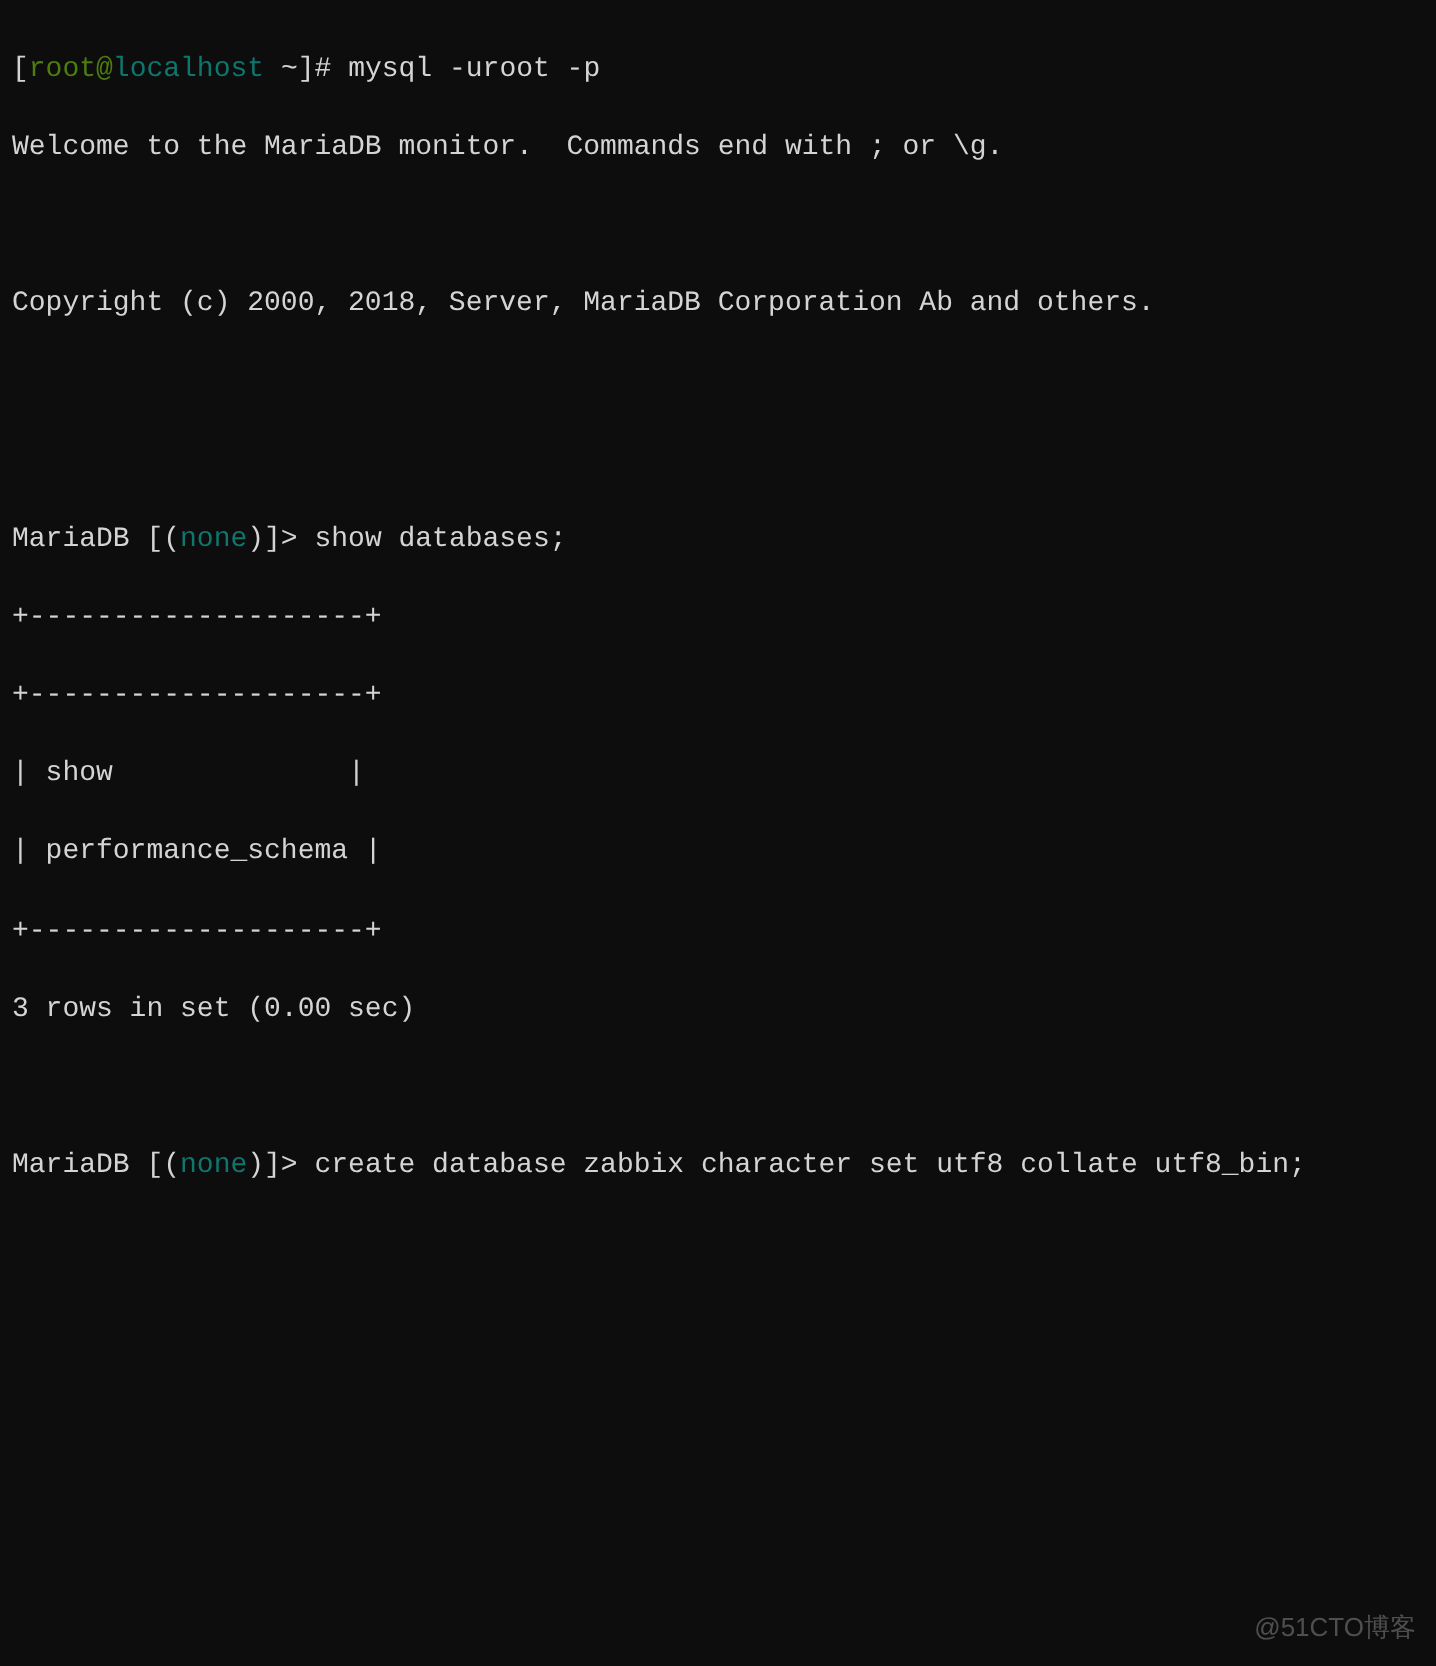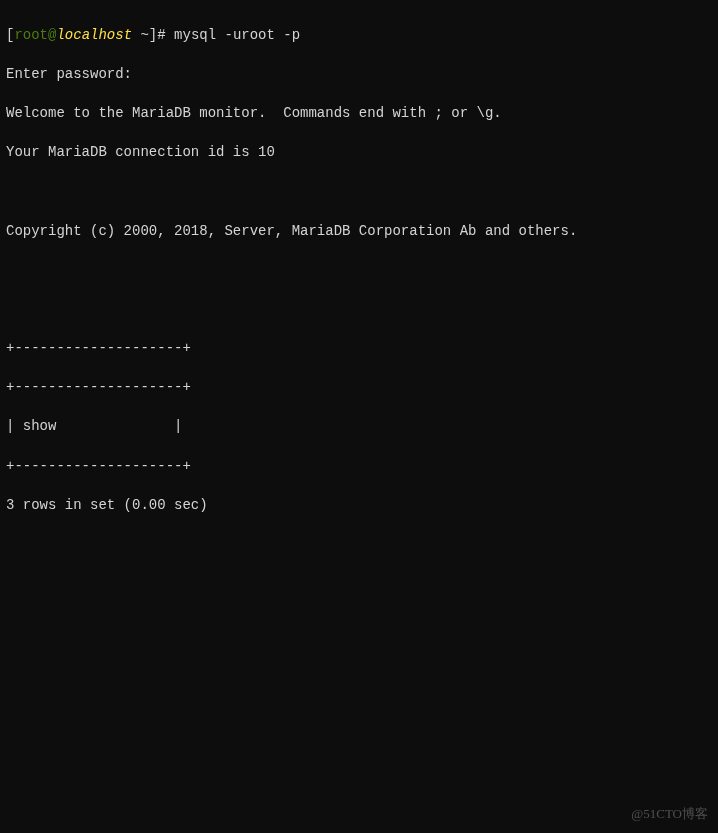--- a/index.html
+++ b/index.html
@@ -10,49 +10,50 @@
       font-size: 14px;
       line-height: 1.4;
       padding: 6px;
       width: 718px;
       height: 833px;
       overflow: hidden;
       position: relative;
     }
     .terminal { white-space: pre; }
     .red { color: #4d7c0f; }
-    .magenta { color: #fde047; font-style: italic; }
+    .magenta { color: #0f766e; }
     .white { color: #d4d4d4; }
     .watermark {
       position: absolute;
       bottom: 10px;
       right: 10px;
       color: rgba(200,200,200,0.35);
-      font-family: Liberation Serif, serif;
+      font-family: Liberation Sans, sans-serif;
       font-size: 13px;
     }
   </style>
 </head>
 <body>
 
 <div class="terminal">
 <div><span class="white">[</span><span class="red">root</span><span class="red">@</span><span class="magenta">localhost</span><span class="white"> ~</span><span class="white">]# </span><span>mysql -uroot -p</span></div>
-<div>Enter password:</div>
 <div>Welcome to the MariaDB monitor.  Commands end with ; or \g.</div>
-<div>Your MariaDB connection id is 10</div>
 <div>&nbsp;</div>
 <div>Copyright (c) 2000, 2018, Server, MariaDB Corporation Ab and others.</div>
 <div>&nbsp;</div>
 <div>&nbsp;</div>
+<div><span>MariaDB [(</span><span class="magenta">none</span><span>)]&gt; </span><span>show databases;</span></div>
 <div>+--------------------+</div>
 <div>+--------------------+</div>
 <div>| show              |</div>
+<div>| performance_schema |</div>
 <div>+--------------------+</div>
 <div>3 rows in set (0.00 sec)</div>
 <div>&nbsp;</div>
+<div><span>MariaDB [(</span><span class="magenta">none</span><span>)]&gt; </span><span>create database zabbix character set utf8 collate utf8_bin;</span></div>
 
 
 
 
 
 
 
 
 
 

